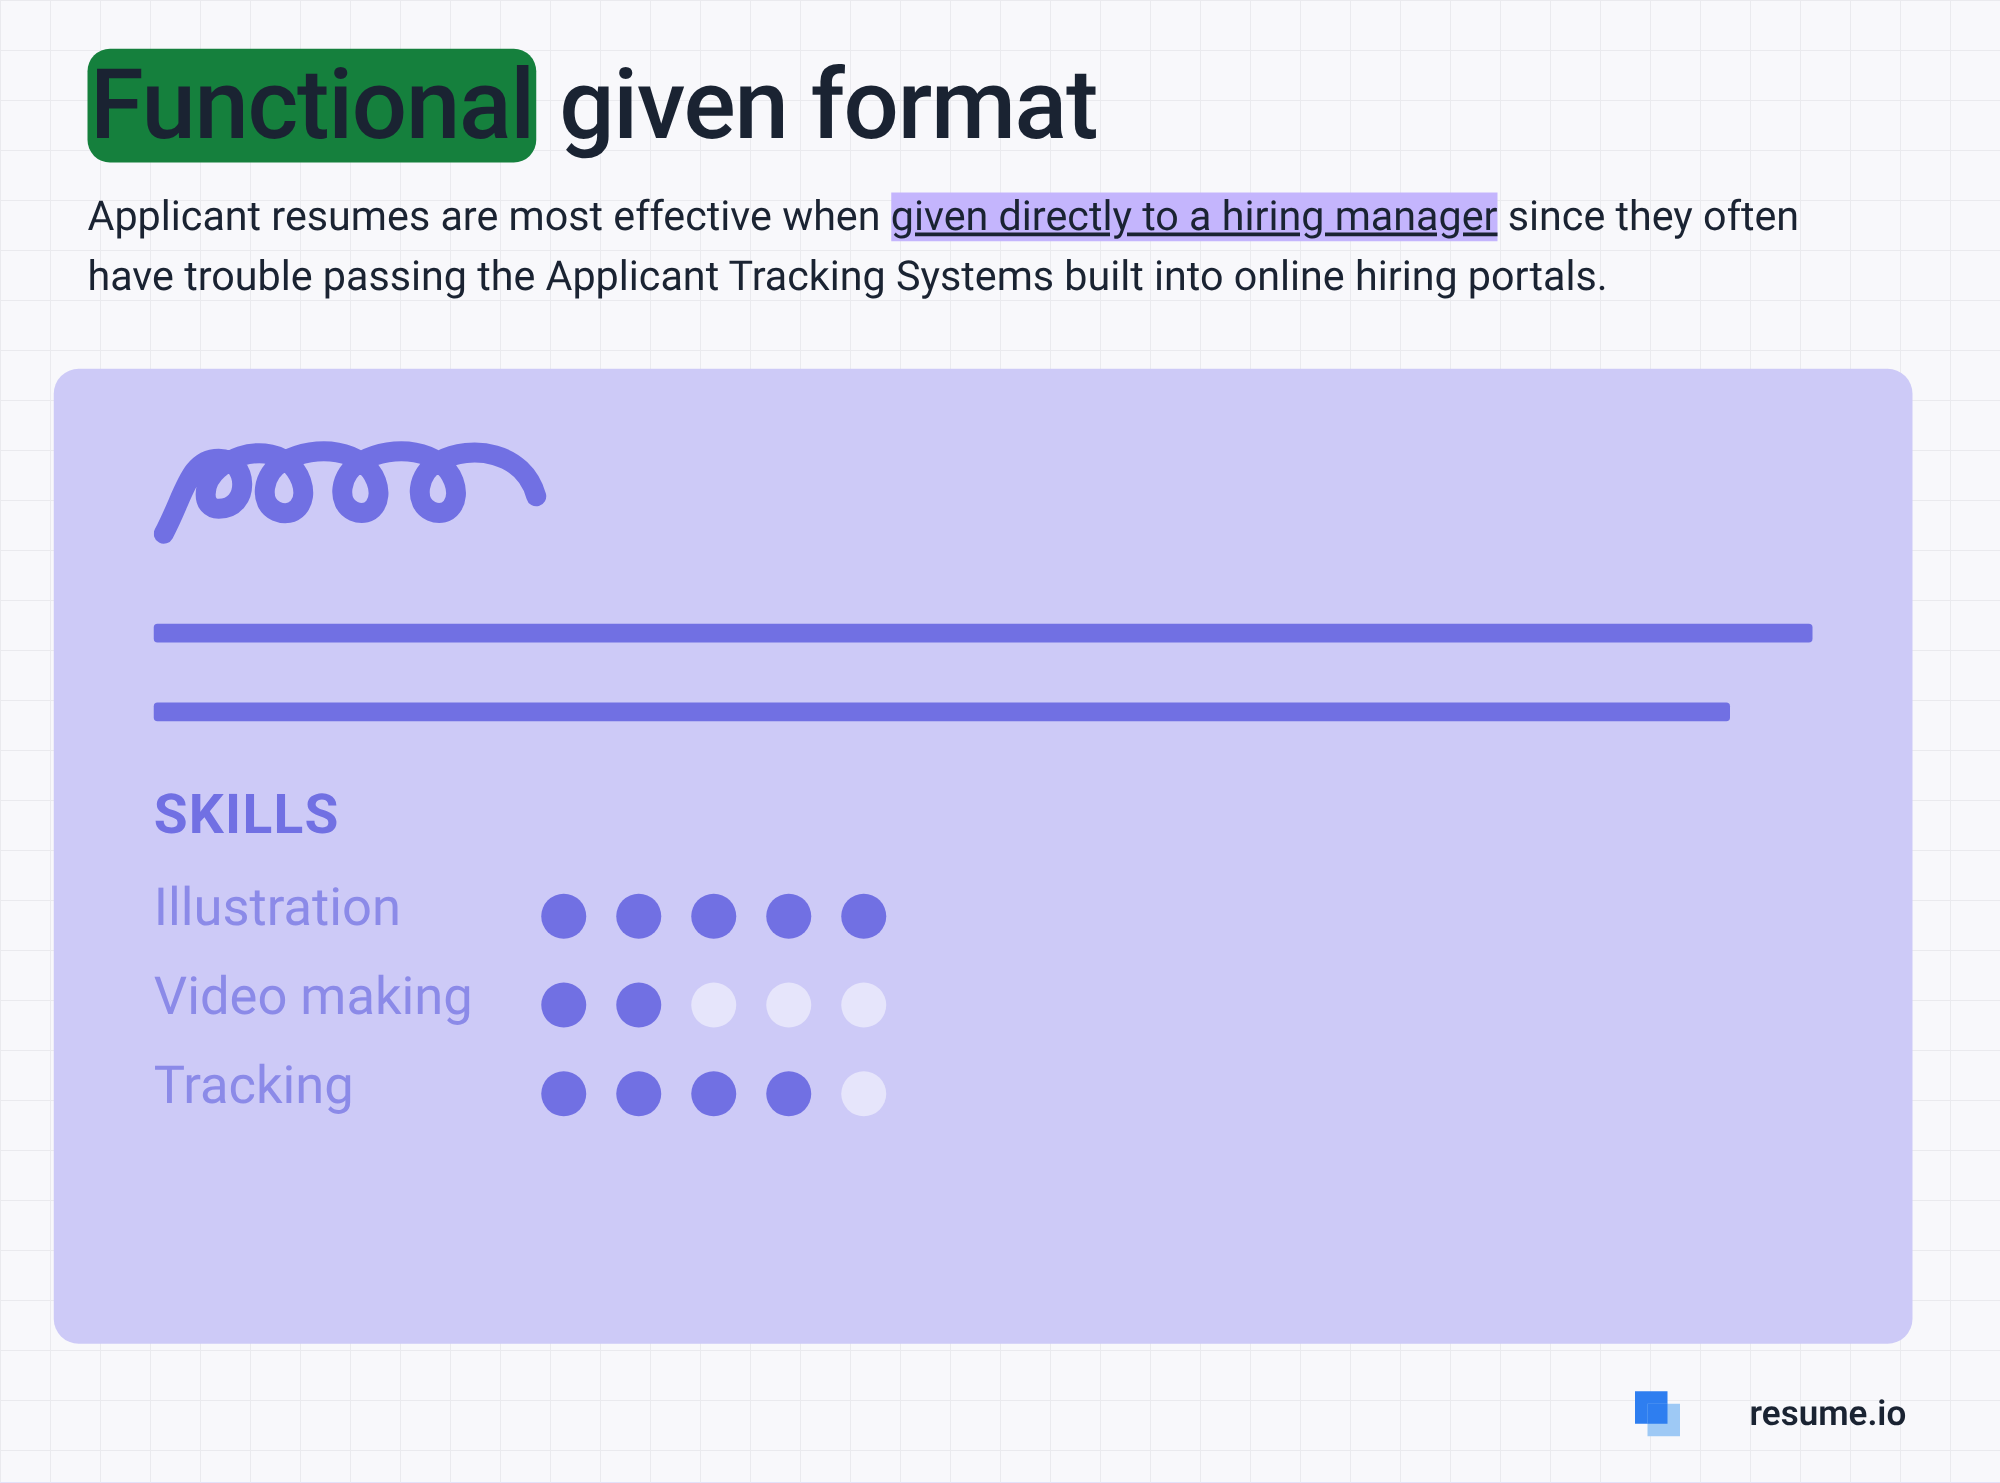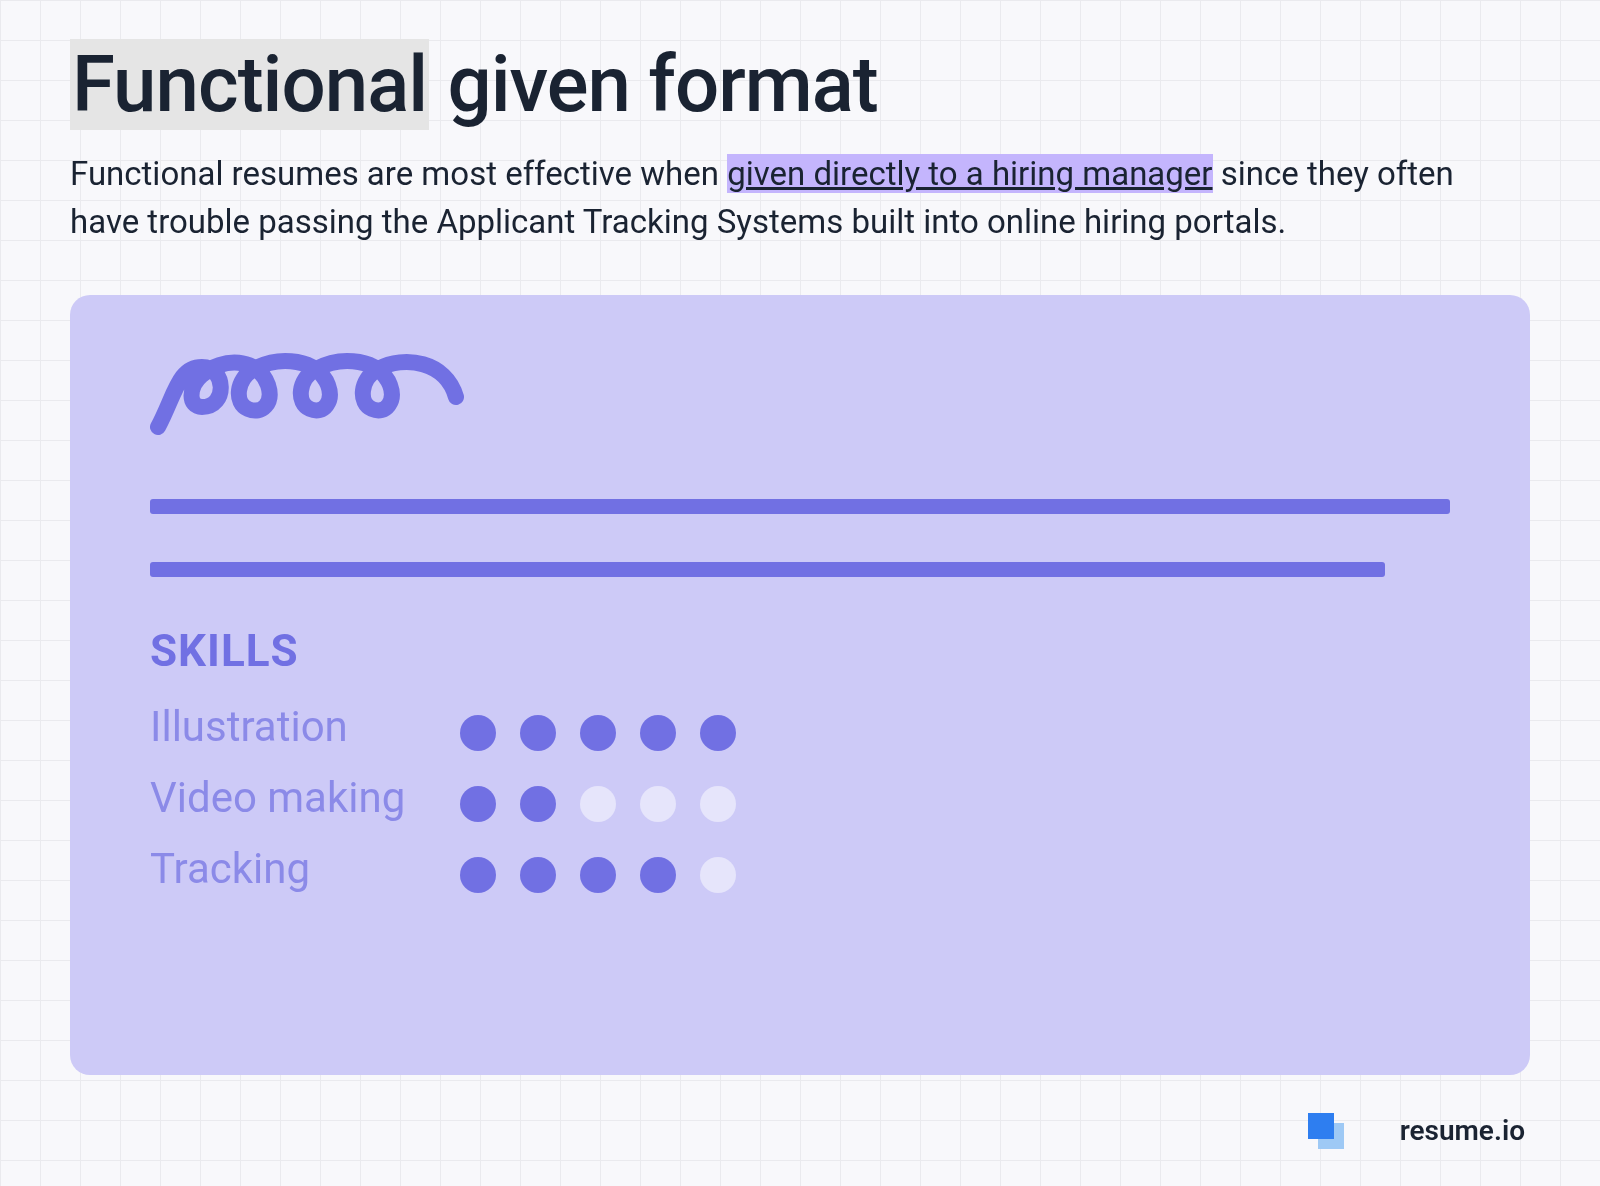--- a/index.html
+++ b/index.html
@@ -23,41 +23,42 @@
     .title {
       font-size: 78px;
       font-weight: 500;
       color: #1a2332;
       line-height: 1.15;
       letter-spacing: -1px;
       margin-bottom: 20px;
     }
     
     .title .highlight-word {
-      background-color: #e5e5e5;
+      background-color: #15803d;
       padding: 0 2px;
+      border-radius: 18px;
     }
     
     .description {
       font-size: 33px;
       line-height: 1.45;
       color: #1a2332;
       font-weight: 400;
       max-width: 1440px;
     }
     
     .description .highlight-phrase {
       background-color: #c4b5fd;
       text-decoration: underline;
     }
     
     .resume-card {
       background-color: #cdcaf7;
       border-radius: 20px;
-      margin: 50px 70px 0 70px;
+      margin: 50px 70px 0 43px;
       padding: 50px 80px 60px 80px;
       min-height: 780px;
     }
     
     .squiggle-container { margin-bottom: 40px; }
     
     .line-bar {
       height: 15px;
       background-color: #7170e3;
       border-radius: 3px;
@@ -118,21 +119,21 @@
     }
   </style>
 </head>
 <body>
 
 <div class="content-wrapper">
   <h1 class="title">
     <span class="highlight-word">Functional</span><span> given format</span>
   </h1>
   <p class="description">
-    <span>Functional resumes are most effective when </span><span class="highlight-phrase">given directly to a hiring manager</span><span> since they often have trouble passing the Applicant Tracking Systems built into online hiring portals.</span>
+    <span>Applicant resumes are most effective when </span><span class="highlight-phrase">given directly to a hiring manager</span><span> since they often have trouble passing the Applicant Tracking Systems built into online hiring portals.</span>
   </p>
 </div>
 
 <div class="resume-card">
   <div class="squiggle-container">
     <svg width="320" height="110" viewBox="0 0 320 110">
       <path d="M 8 82 
                C 25 50, 28 22, 52 22 
                C 76 22, 78 62, 52 62 
                C 38 62, 38 42, 52 30

